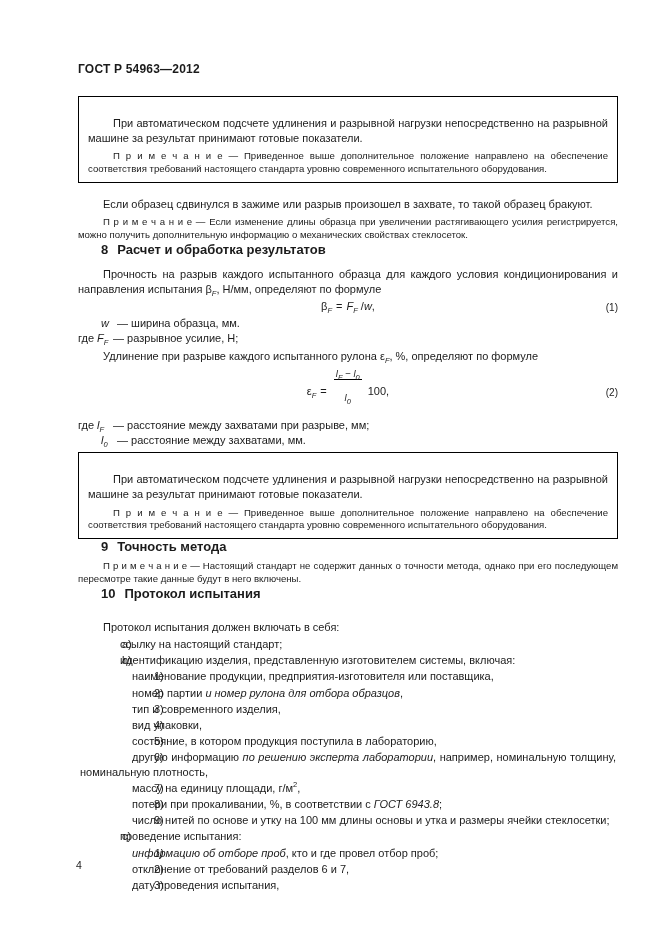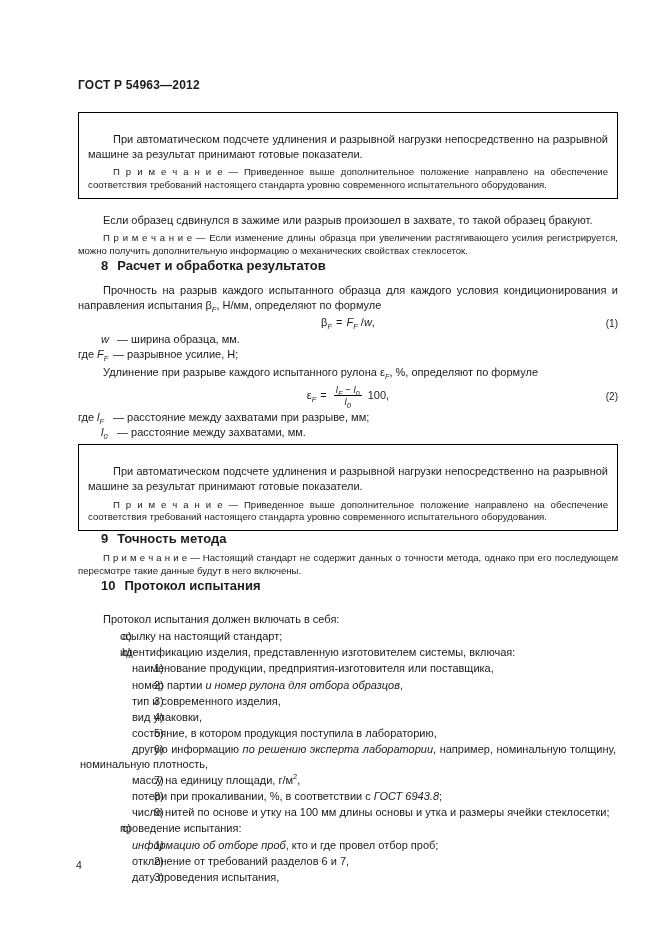--- a/index.html
+++ b/index.html
@@ -1,21 +1,21 @@
 <!DOCTYPE html>
 <html><head>
 <meta charset="utf-8">
 <style>
   html, body { margin: 0; padding: 0; }
   body {
     width: 661px; height: 936px; background: #ffffff; position: relative;
     overflow: hidden; color: #1b1b1b;
     font-family: "Liberation Sans", "DejaVu Sans", sans-serif;
   }
-  .page { position: absolute; left: 78px; top: 16px; width: 540px; padding-top: 62px; }
+  .page { position: absolute; left: 78px; top: 0; width: 540px; padding-top: 62px; }
 
   .doc-header { font-size: 12px; font-weight: bold; margin: 0; letter-spacing: 0.2px; }
 
   .note-box { border: 1.6px solid #000; margin-top: 20px; padding: 19px 9px 6px 9px; }
 
   .para { font-size: 11px; line-height: 15.2px; text-align: justify; text-indent: 25px; margin: 0; }
   .note { font-size: 9.6px; line-height: 12.8px; text-align: justify; text-indent: 25px; margin: 4px 0 0 0; }
 
   .mt-box2   { margin-top: 4px; }
   .mt-para1  { margin-top: 14px; }
@@ -31,21 +31,21 @@
 
   .mvar { font-style: italic; }
   sub { font-size: 7.5px; font-style: italic; line-height: 0; }
   sup { font-size: 7.5px; line-height: 0; }
 
   .formula-row { position: relative; text-align: center; font-size: 11px; margin-top: 2px; line-height: 15px; }
   .formula-num { position: absolute; right: 0; top: 50%; transform: translateY(-50%); font-size: 10px; font-style: normal; }
   .eq { margin: 0 4px; }
   .frac { display: inline-block; vertical-align: middle; text-align: center; font-size: 9.6px; line-height: 11.5px; margin: 0 3px; }
   .frac .num { display: block; padding: 0 2px; }
-  .frac .den { display: block; border-top: 1px solid #000; padding: 0 2px; }
+  .frac .den { display: block; border-top: 1px solid #000; padding: 12px 2px; }
   .factor { margin-left: 3px; }
 
   .where { font-size: 11px; line-height: 15.2px; margin-top: 2px; }
   .where-line { margin: 0; }
   .where-line.cont { padding-left: 23px; }
   .where-lead { margin-right: 3px; }
   .where-var { display: inline-block; min-width: 16px; }
   .where-text { }
 
   .list { margin-top: 2px; }

